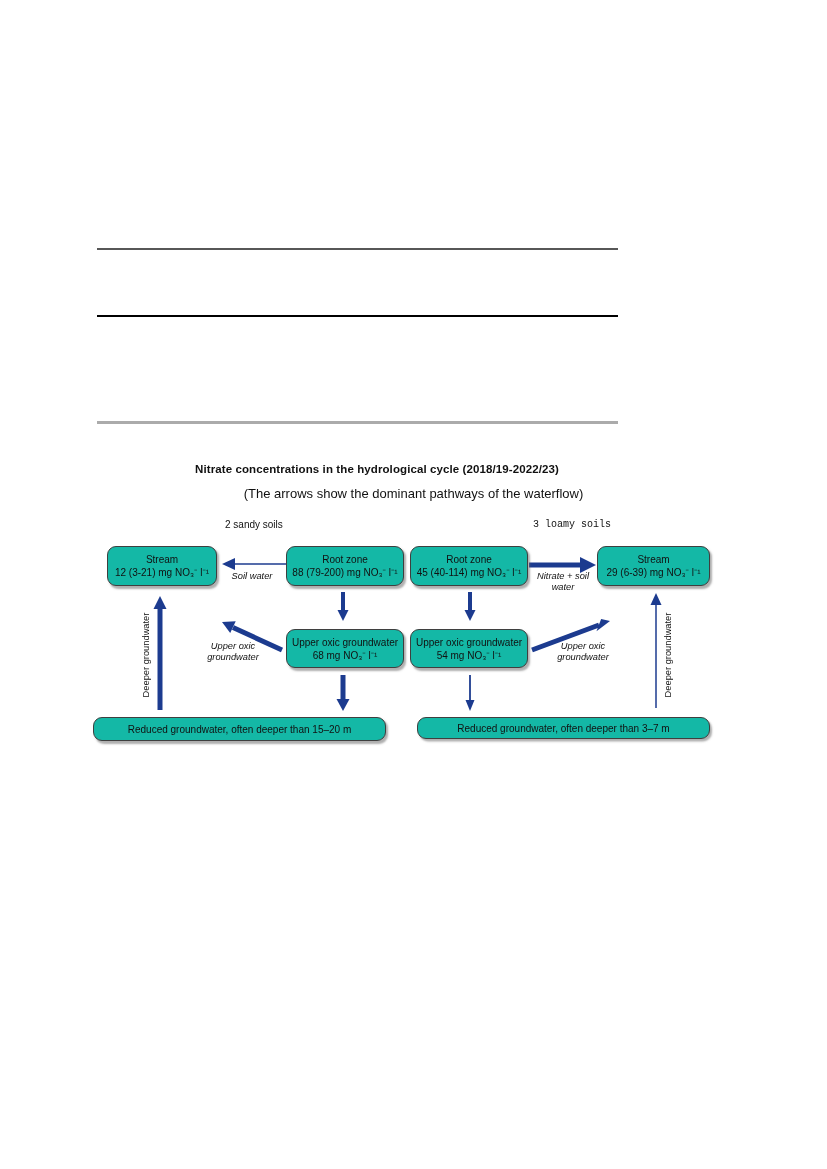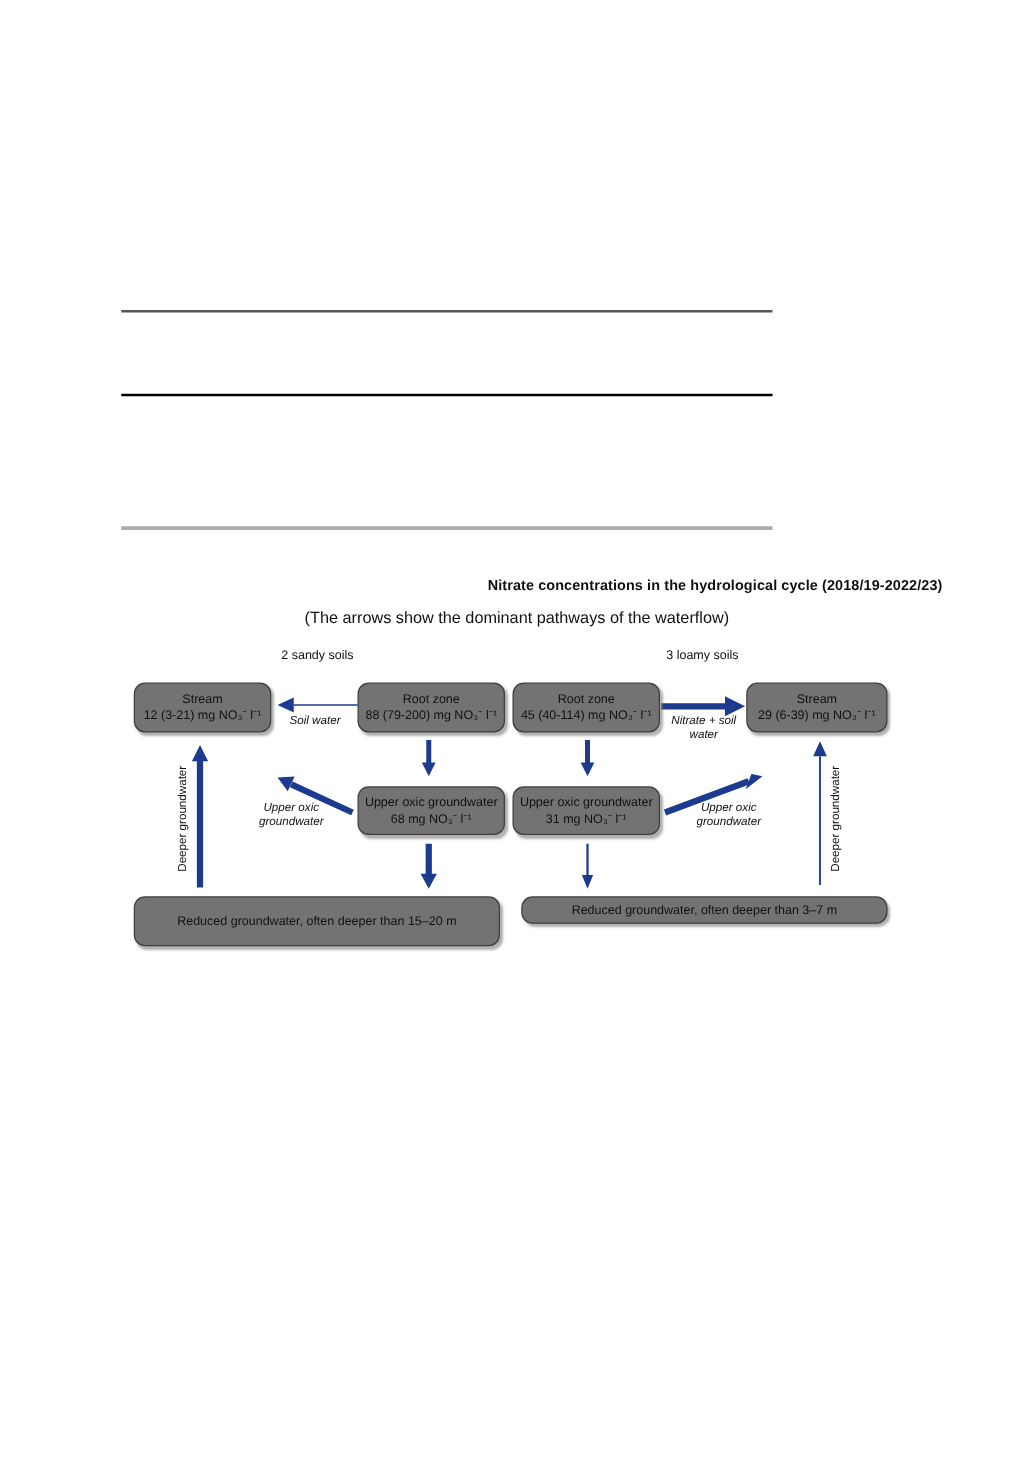--- a/index.html
+++ b/index.html
@@ -7,45 +7,45 @@
     width:827px; height:1169px; background:#ffffff; position:relative;
     font-family:"Liberation Sans", sans-serif; color:#111;
     overflow:hidden;
   }
   .rule { position:absolute; left:97px; width:521px; }
   .rule-1 { top:248px; height:2px; background:#575757; }
   .rule-2 { top:315px; height:2px; background:#000000; }
   .rule-3 { top:421px; height:3px; background:#ababab; }
 
   .fig-title {
-    position:absolute; top:463px; left:0; width:754px; text-align:right;
+    position:absolute; top:463px; left:0; width:754px; text-align:center;
     font-size:11.5px; font-weight:bold; letter-spacing:0.1px;
   }
   .fig-subtitle {
     position:absolute; top:486px; left:0; width:827px; text-align:center;
     font-size:13px;
   }
   .group-label { position:absolute; top:519px; font-size:10px; }
   .group-label.left  { left:225px; }
-  .group-label.right { left:533px; }
+  .group-label.right { left:533px;font-family:Liberation Mono, monospace; }
 
   .dbox {
-    position:absolute; box-sizing:border-box; background:#737373;
+    position:absolute; box-sizing:border-box; background:#14b8a6;
     border:1.2px solid #3f3f3f; border-radius:9px;
     box-shadow:2px 2.5px 2px rgba(110,110,110,0.55);
     display:flex; flex-direction:column; align-items:center; justify-content:center;
     font-size:10px; line-height:13px; text-align:center;
   }
   .box-stream-left  { left:107px; top:546px; width:110px; height:40px; }
   .box-root-left    { left:286px; top:546px; width:118px; height:40px; }
   .box-root-right   { left:410px; top:546px; width:118px; height:40px; }
   .box-stream-right { left:597px; top:546px; width:113px; height:40px; }
   .box-oxic-left    { left:286px; top:629px; width:118px; height:39px; }
   .box-oxic-right   { left:410px; top:629px; width:118px; height:39px; }
-  .box-reduced-left  { left:107px; top:717px; width:293px; height:40px; }
+  .box-reduced-left  { left:93px; top:717px; width:293px; height:24px; }
   .box-reduced-right { left:417px; top:717px; width:293px; height:22px; }
 
   .alabel {
     position:absolute; font-size:9.3px; line-height:11px; text-align:center;font-style:italic;
   }
   .lbl-soil-water { left:222px; top:571px; width:60px; }
   .lbl-drainage   { left:533px; top:571px; width:60px; }
   .lbl-oxic-left  { left:195px; top:641px; width:76px; }
   .lbl-oxic-right { left:545px; top:641px; width:76px; }
   .vlabel {
@@ -141,21 +141,21 @@
   <div>Stream</div>
   <div>29 (6-39) mg NO₃⁻ l⁻¹</div>
 </div>
 
 <div class="dbox box-oxic-left">
   <div>Upper oxic groundwater</div>
   <div>68 mg NO₃⁻ l⁻¹</div>
 </div>
 <div class="dbox box-oxic-right">
   <div>Upper oxic groundwater</div>
-  <div>31 mg NO₃⁻ l⁻¹</div>
+  <div>54 mg NO₃⁻ l⁻¹</div>
 </div>
 
 <div class="dbox box-reduced-left">
   <div>Reduced groundwater, often deeper than 15–20 m</div>
 </div>
 <div class="dbox box-reduced-right">
   <div>Reduced groundwater, often deeper than 3–7 m</div>
 </div>
 
 <div class="alabel lbl-soil-water">Soil water</div>

